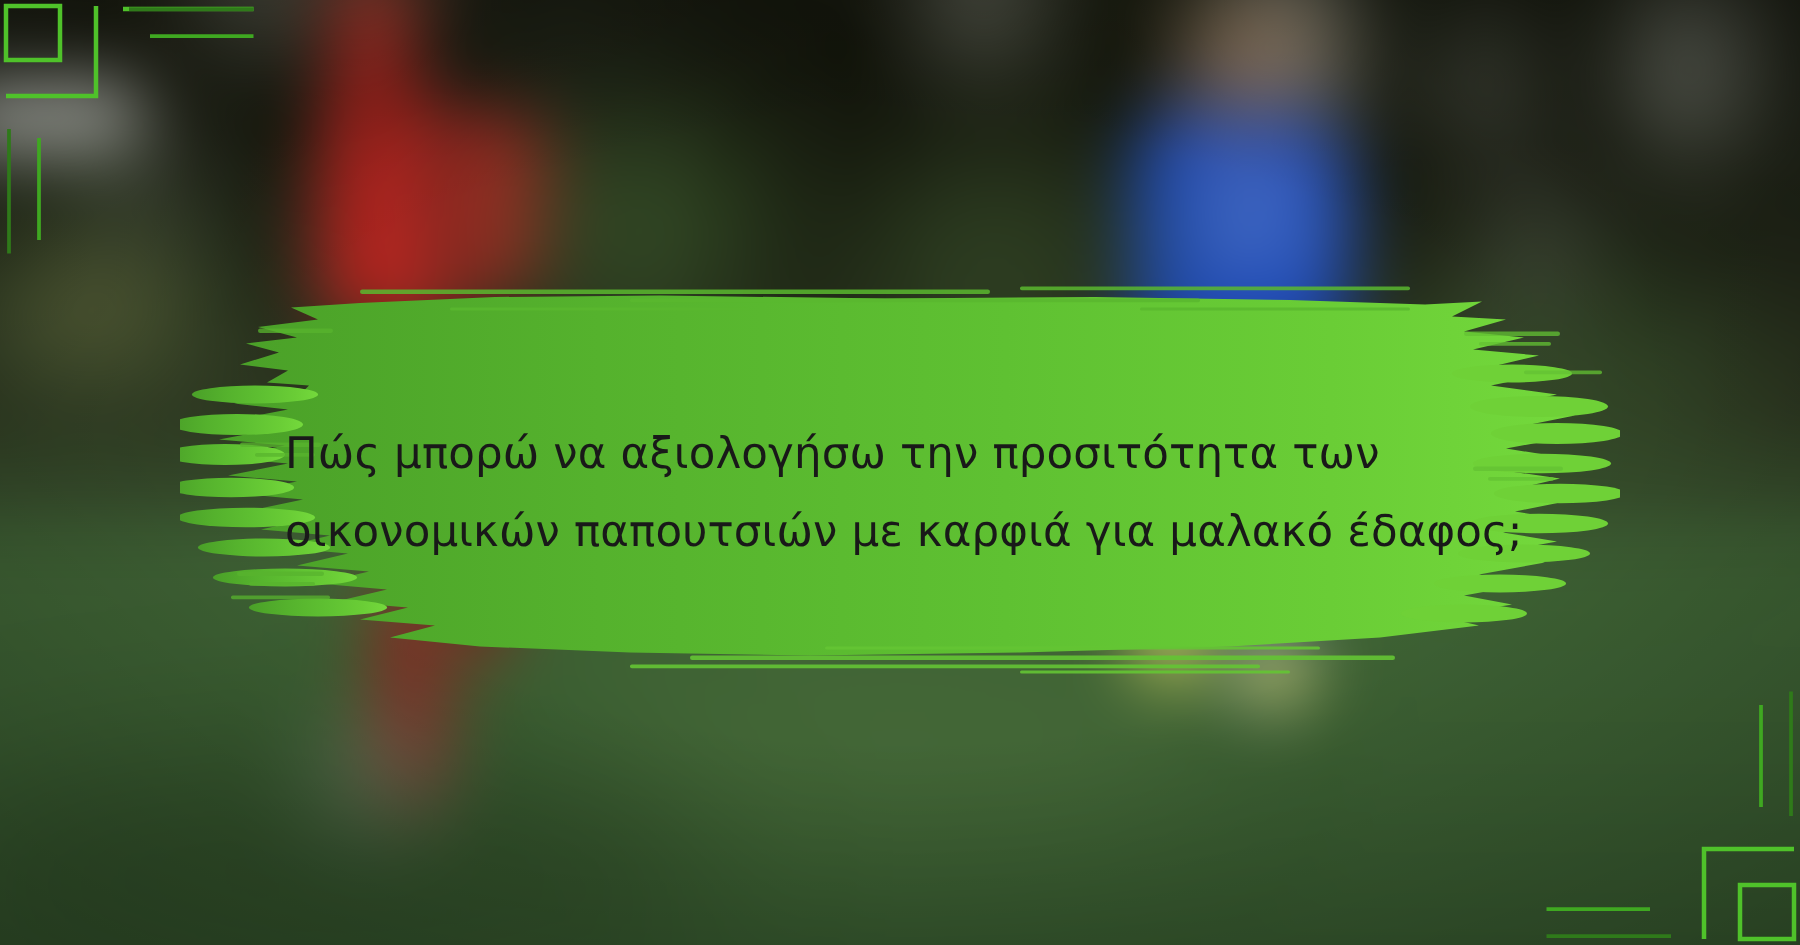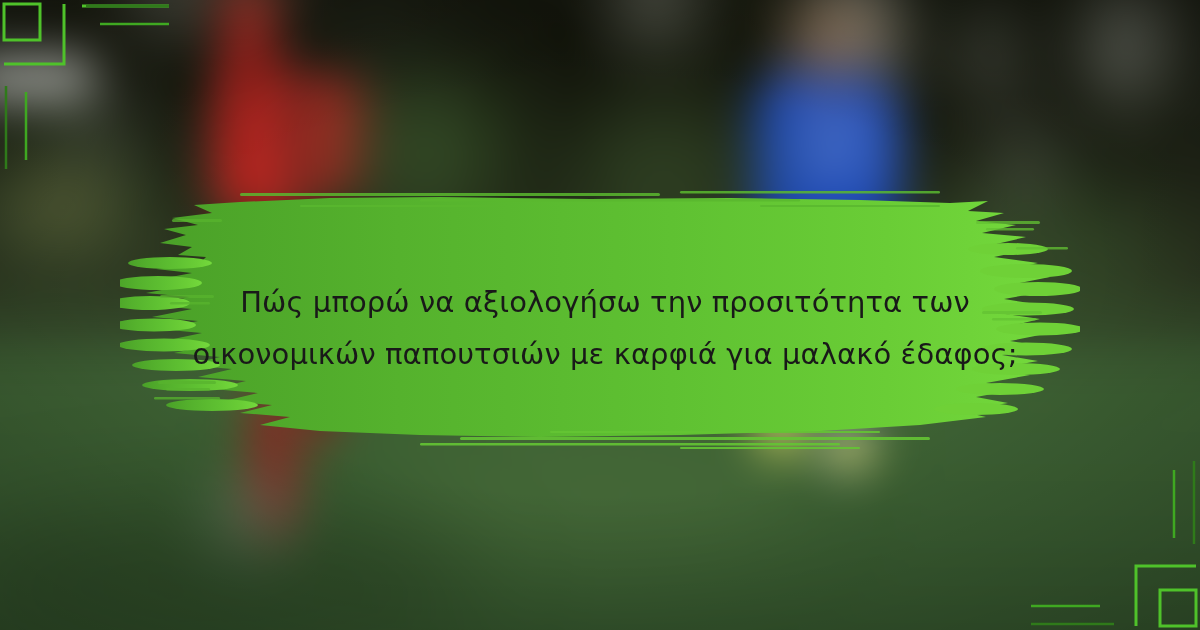--- a/index.html
+++ b/index.html
@@ -81,21 +81,21 @@
     height: 265px;
   }
   .stroke-wrap svg { display:block; width:100%; height:100%; }
 
   
   .headline {
     position: absolute;
     left: 190px;
     top: 276px;
     width: 830px;
-    text-align: center;
+    text-align: left;
     color: #191919;
     font-family: "DejaVu Sans", sans-serif;
     font-size: 29px;
     font-weight: 400;
     line-height: 52px;
     letter-spacing: 0.1px;
     white-space: pre-line;
   }
 </style>
 </head>

